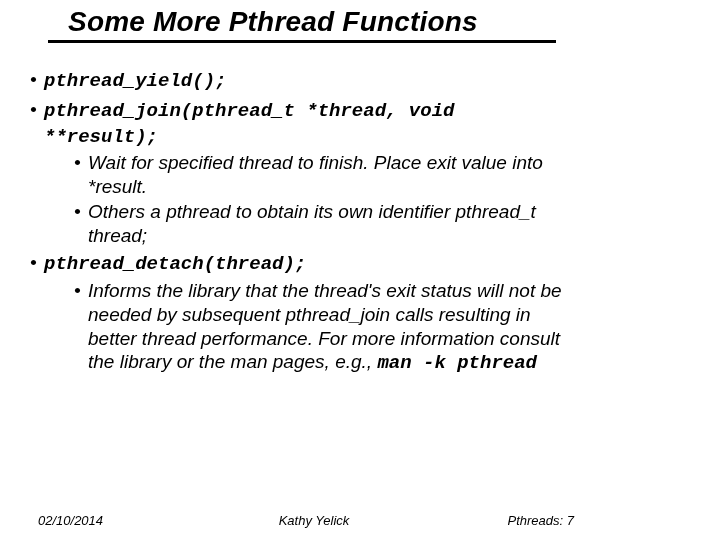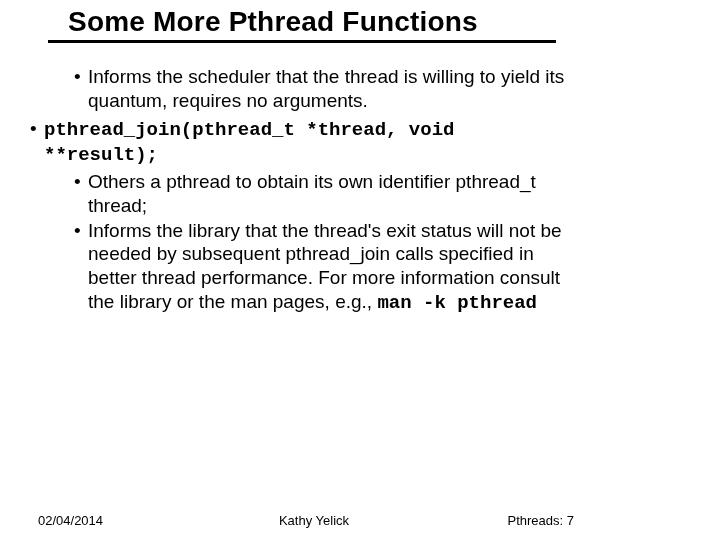--- a/index.html
+++ b/index.html
@@ -10,20 +10,21 @@
     background: #fff;
     font-family: Arial, Helvetica, sans-serif;
     color: #000;
     overflow: hidden;
   }
   .slide {
     position: relative;
     width: 604px;
     height: 540px;
     box-sizing: border-box;
+    font-style: italic;
   }
   .title-wrap {
     position: absolute;
     top: 6px;
     left: 48px;
     right: 48px;
     border-bottom: 3px solid #000;
     padding-bottom: 2px;
   }
   .title {
@@ -96,35 +97,41 @@
 <body>
 
 <div class="slide">
 
   <div class="title-wrap">
     <div class="title">Some More Pthread Functions</div>
   </div>
 
   <div class="content">
 
-    <div class="b-sub"> Informs the scheduler that the thread is willing to yield its quantum, requires no arguments.</div>
+    <div class="b-top">
+      <span class="code">pthread_yield();</span>
+    </div>
 
 
     <div class="b-top">
       <span class="code">pthread_join(pthread_t *thread, void **result);</span>
     </div>
+    <div class="b-sub">Wait for specified thread to finish.  Place exit value into *result.</div>
 
 
     <div class="b-sub">Others a pthread to obtain its own identifier pthread_t thread;</div>
 
+    <div class="b-top">
+      <span class="code">pthread_detach(thread);</span>
+    </div>
     <div class="b-sub">
-      <span class="plain">Informs the library that the thread's exit status will not be needed by subsequent pthread_join calls specified in better thread performance. For more information consult the library or the man pages, e.g., </span><span class="code">man -k pthread</span>
+      <span class="plain">Informs the library that the thread's exit status will not be needed by subsequent pthread_join calls resulting in better thread performance. For more information consult the library or the man pages, e.g., </span><span class="code">man -k pthread</span>
     </div>
 
   </div>
 
   <div class="footer">
-    <span>02/04/2014</span>
+    <span>02/10/2014</span>
     <span class="footer-center">Kathy Yelick</span>
     <span>Pthreads: 7</span>
   </div>
 
 </div>
 
 </body></html>

